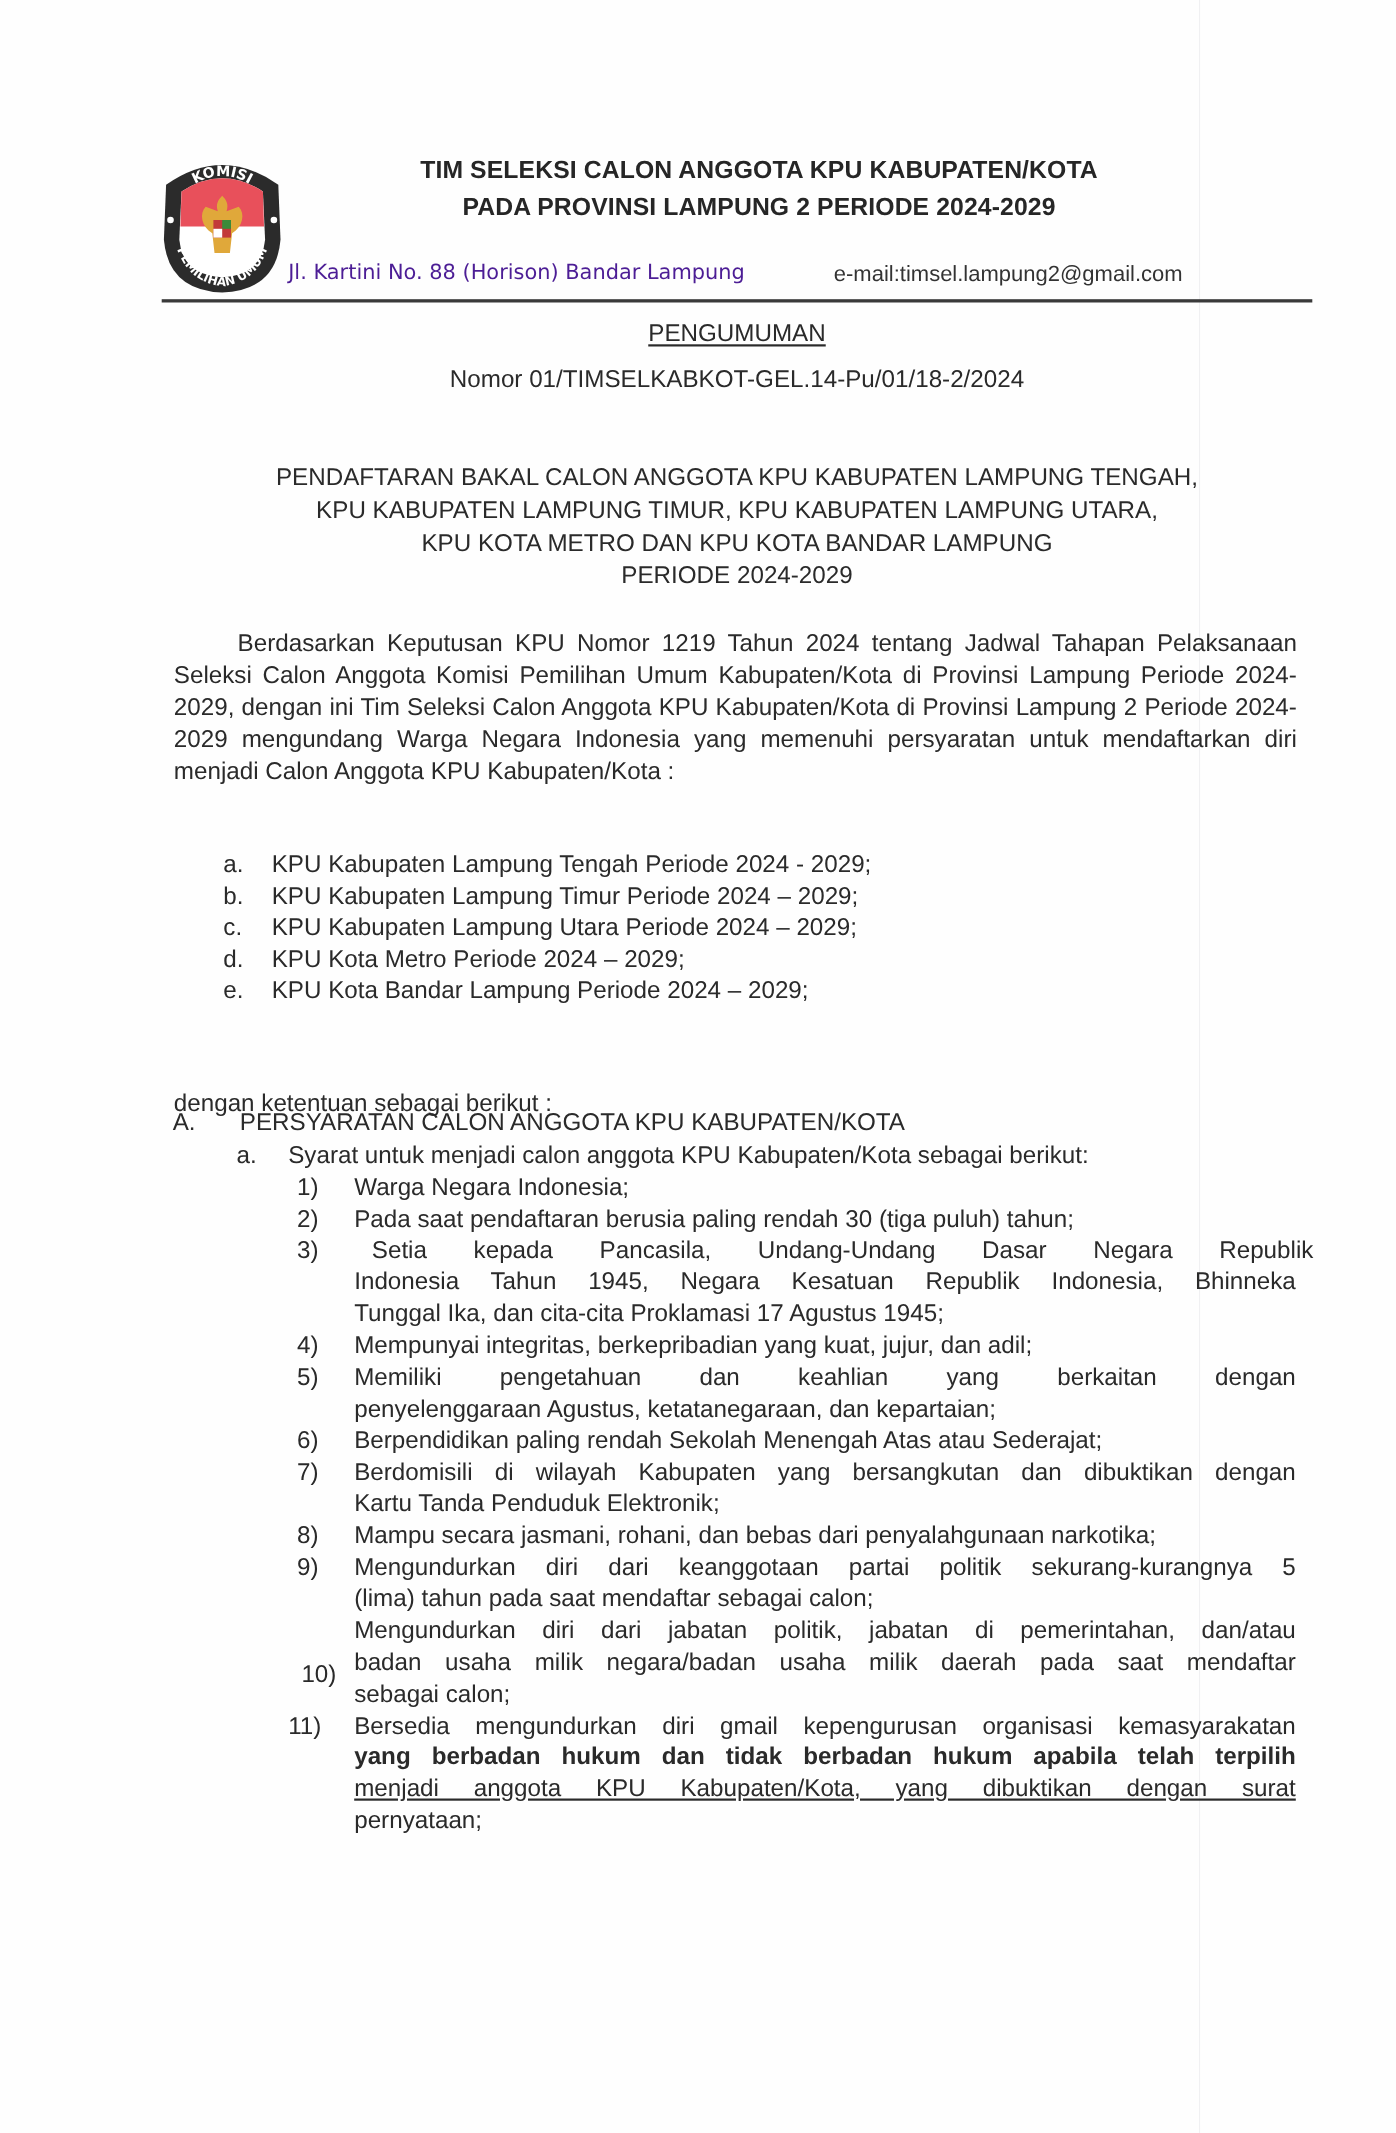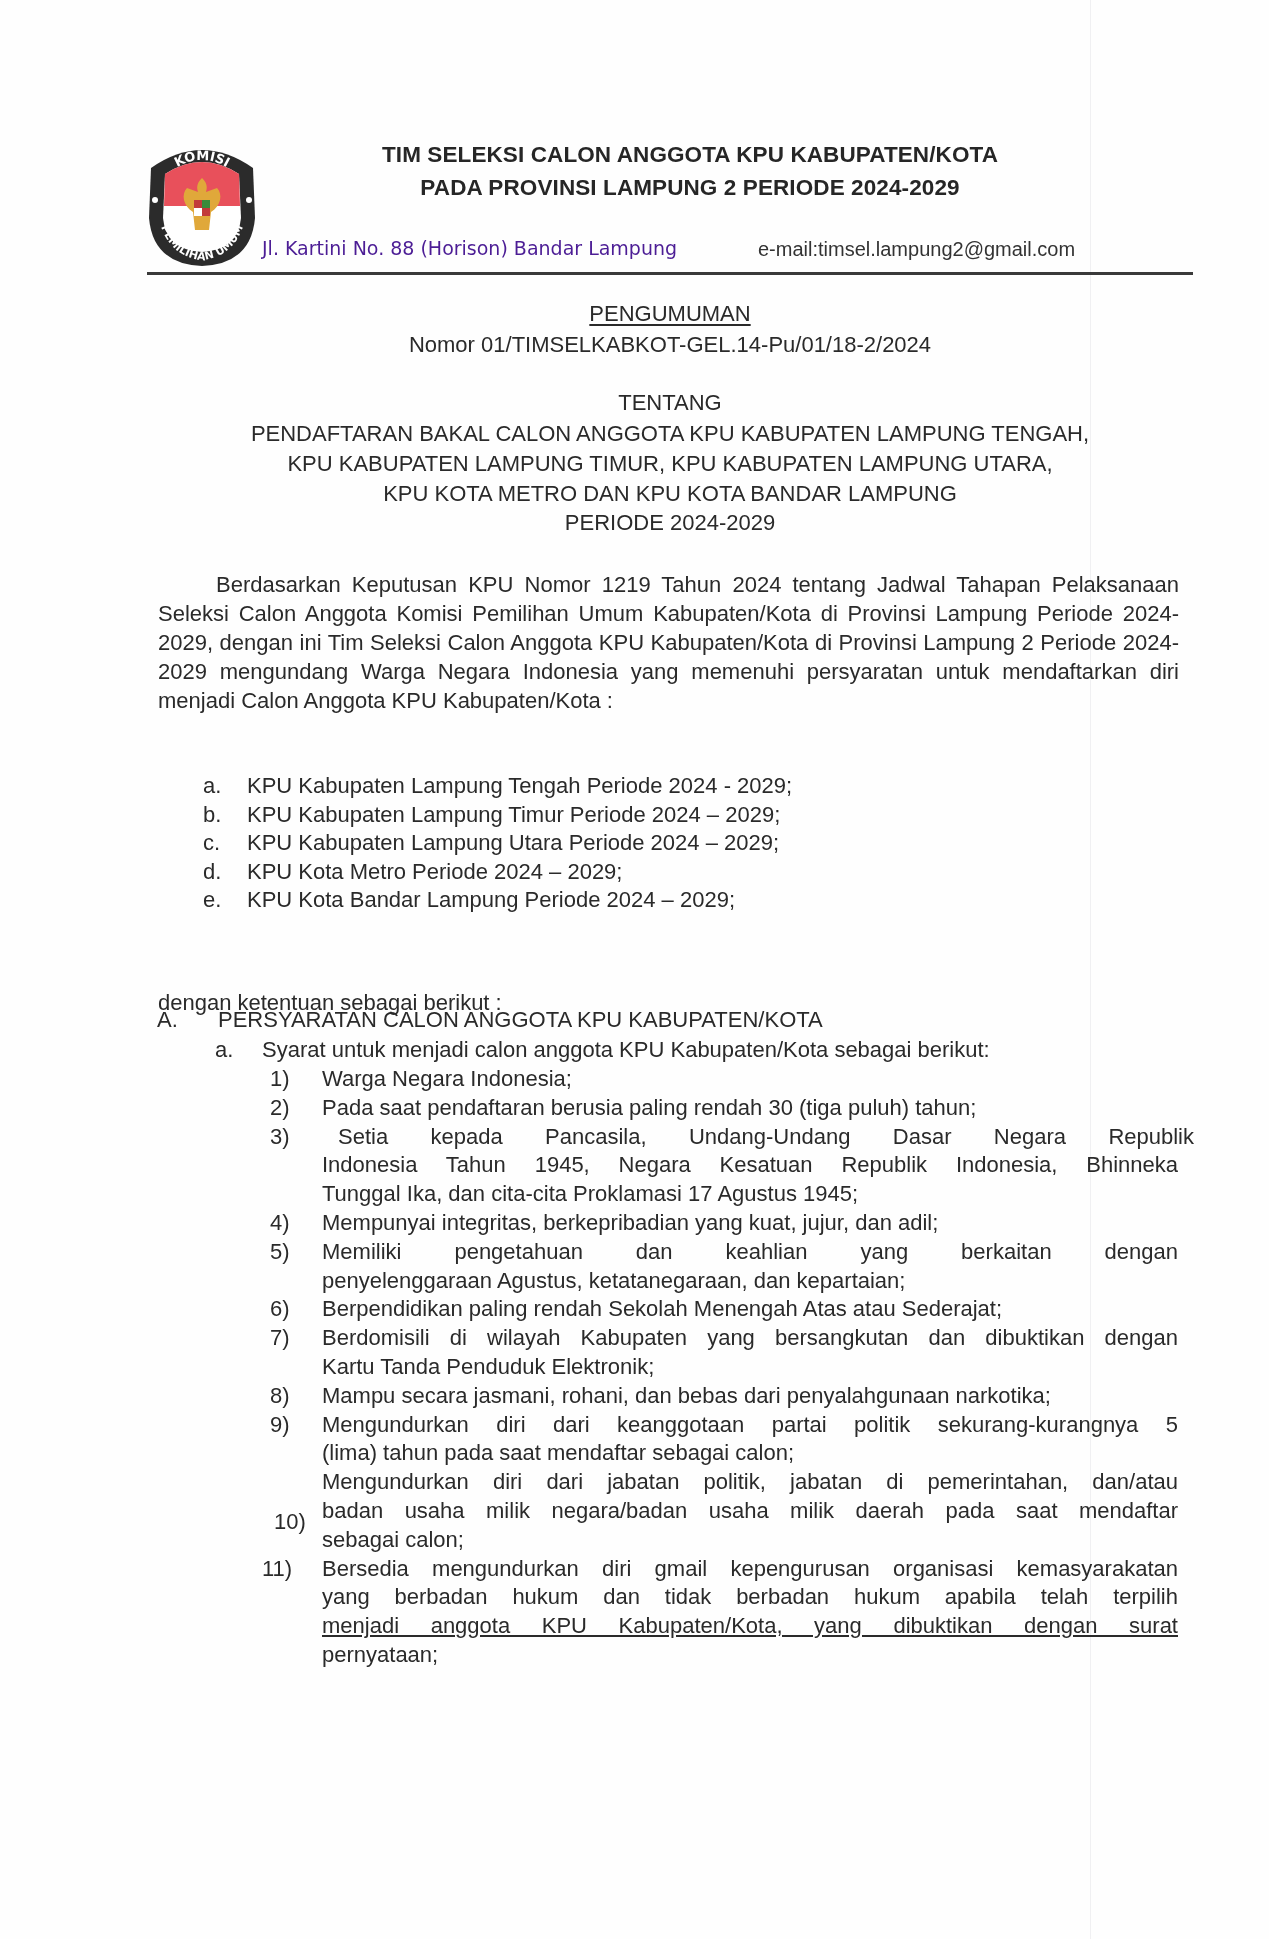--- a/index.html
+++ b/index.html
@@ -59,25 +59,24 @@
         <textPath href="#arcBot" startOffset="50%" text-anchor="middle">PEMILIHAN UMUM</textPath>
       </text>
     </svg>
   </div>
   <div class="lh-title t1">TIM SELEKSI CALON ANGGOTA KPU KABUPATEN/KOTA</div>
   <div class="lh-title t2">PADA PROVINSI LAMPUNG 2 PERIODE 2024-2029</div>
   <div class="lh-address">Jl. Kartini No. 88 (Horison) Bandar Lampung</div>
   <div class="lh-email">e-mail:timsel.lampung2@gmail.com</div>
   <div class="lh-rule"></div>
 
-  <div class="center" style="top:301px;">
+  <div class="center" style="top:290px;">
     <span class="underline">PENGUMUMAN</span>
   </div>
   <div class="center" style="top:332px;">Nomor 01/TIMSELKABKOT-GEL.14-Pu/01/18-2/2024</div>
-  <div class="center" style="top:390px;">TENTANG</div>
   <div class="center" style="top:421px;">PENDAFTARAN BAKAL CALON ANGGOTA KPU KABUPATEN LAMPUNG TENGAH,</div>
   <div class="center" style="top:451px;">KPU KABUPATEN LAMPUNG TIMUR, KPU KABUPATEN LAMPUNG UTARA,</div>
   <div class="center" style="top:481px;">KPU KOTA METRO DAN KPU KOTA BANDAR LAMPUNG</div>
   <div class="center" style="top:510px;">PERIODE 2024-2029</div>
 
   <div class="para" style="top:570px;"><span class="indent"></span><span>Berdasarkan Keputusan KPU Nomor 1219 Tahun 2024 tentang Jadwal Tahapan Pelaksanaan Seleksi Calon Anggota Komisi Pemilihan Umum Kabupaten/Kota di Provinsi Lampung Periode 2024-2029, dengan ini Tim Seleksi Calon Anggota KPU Kabupaten/Kota di Provinsi Lampung 2 Periode 2024-2029 mengundang Warga Negara Indonesia yang memenuhi persyaratan untuk mendaftarkan diri menjadi Calon Anggota KPU Kabupaten/Kota :</span></div>
 
   <div id="regions">
       <div class="list-row" style="left: 0px; width: 1269px; top: 771px;">
         <span class="lbl" style="left: 203px;">a.</span>
@@ -135,17 +134,17 @@
       <div class="list-row" style="left: 322px; top: 1380.8px;">Mampu secara jasmani, rohani, dan bebas dari penyalahgunaan narkotika;</div>
       <div class="list-row" style="left: 270px; top: 1409.6px;">9)</div>
       <div class="list-row" style="left: 322px; top: 1409.6px; width: 856px; text-align: justify; text-align-last: justify;">Mengundurkan diri dari keanggotaan partai politik sekurang-kurangnya 5</div>
       <div class="list-row" style="left: 322px; top: 1438.4px;">(lima) tahun pada saat mendaftar sebagai calon;</div>
       <div class="list-row" style="left: 274px; top: 1467.2px; margin-top: 40px;">10)</div>
       <div class="list-row" style="left: 322px; top: 1467.2px; width: 856px; text-align: justify; text-align-last: justify;">Mengundurkan diri dari jabatan politik, jabatan di pemerintahan, dan/atau</div>
       <div class="list-row" style="left: 322px; top: 1496px; width: 856px; text-align: justify; text-align-last: justify;">badan usaha milik negara/badan usaha milik daerah pada saat mendaftar</div>
       <div class="list-row" style="left: 322px; top: 1524.8px;">sebagai calon;</div>
       <div class="list-row" style="left: 262px; top: 1553.6px;">11)</div>
       <div class="list-row" style="left: 322px; top: 1553.6px; width: 856px; text-align: justify; text-align-last: justify;">Bersedia mengundurkan diri gmail kepengurusan organisasi kemasyarakatan</div>
-      <div class="list-row" style="left: 322px; top: 1582.4px; width: 856px; text-align: justify; text-align-last: justify;">yang berbadan hukum dan tidak berbadan hukum apabila telah terpilih</div>
+      <div class="list-row" style="left: 322px; top: 1582.4px; width: 856px; text-align: justify; text-align-last: justify; font-weight: bold;">yang berbadan hukum dan tidak berbadan hukum apabila telah terpilih</div>
       <div class="list-row" style="left: 322px; top: 1611.2px; width: 856px; text-align: justify; text-align-last: justify; text-decoration: underline;">menjadi anggota KPU Kabupaten/Kota, yang dibuktikan dengan surat</div>
       <div class="list-row" style="left: 322px; top: 1640px;">pernyataan;</div>
     </div>
 </div>
 
 </body></html>

